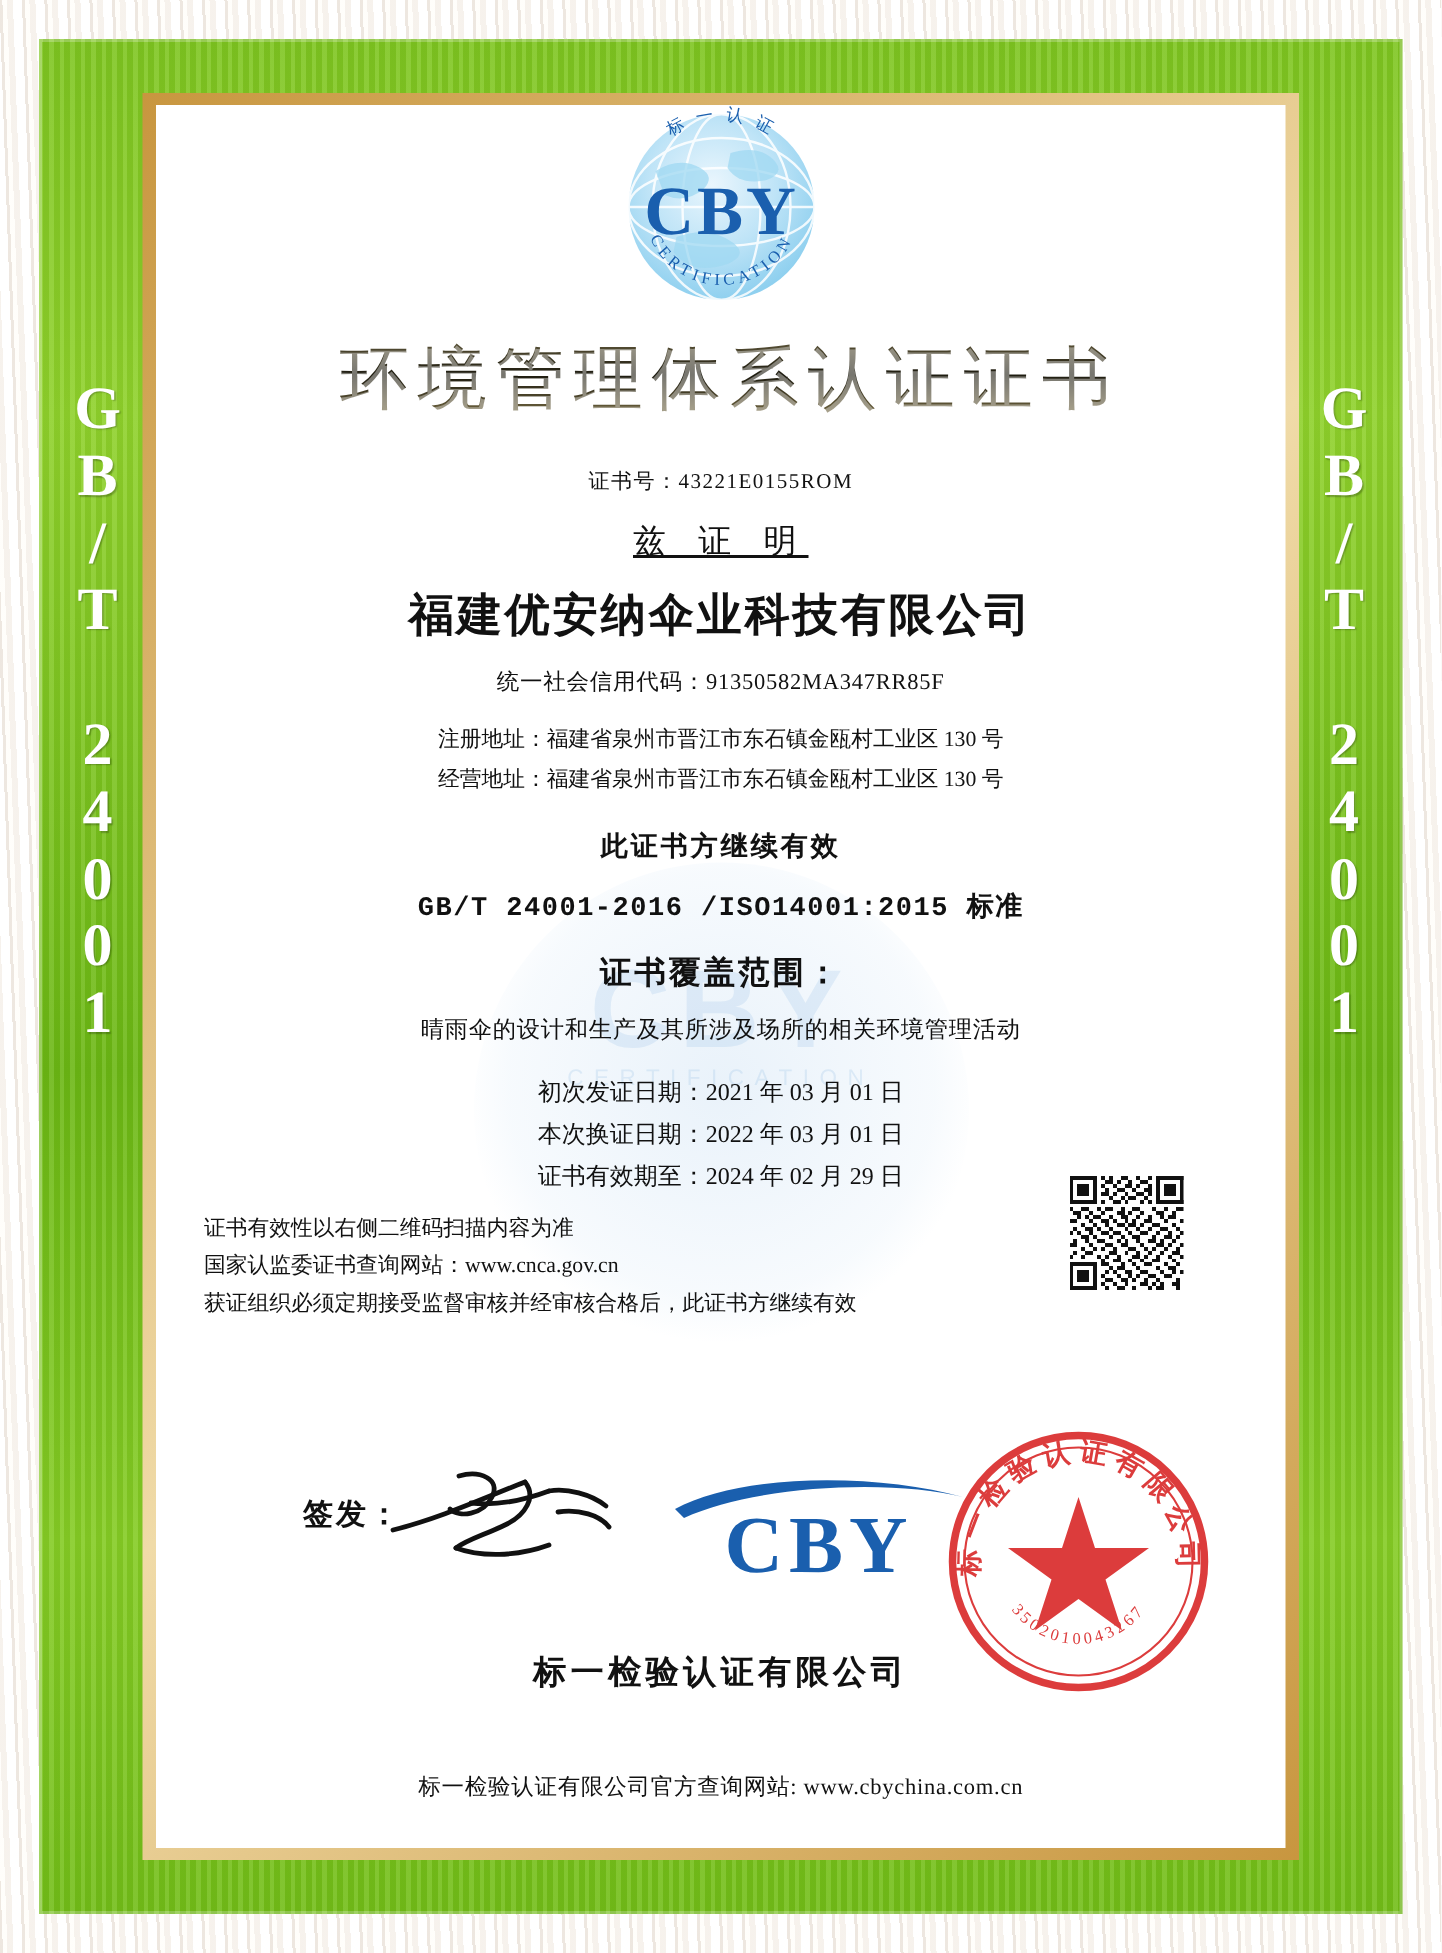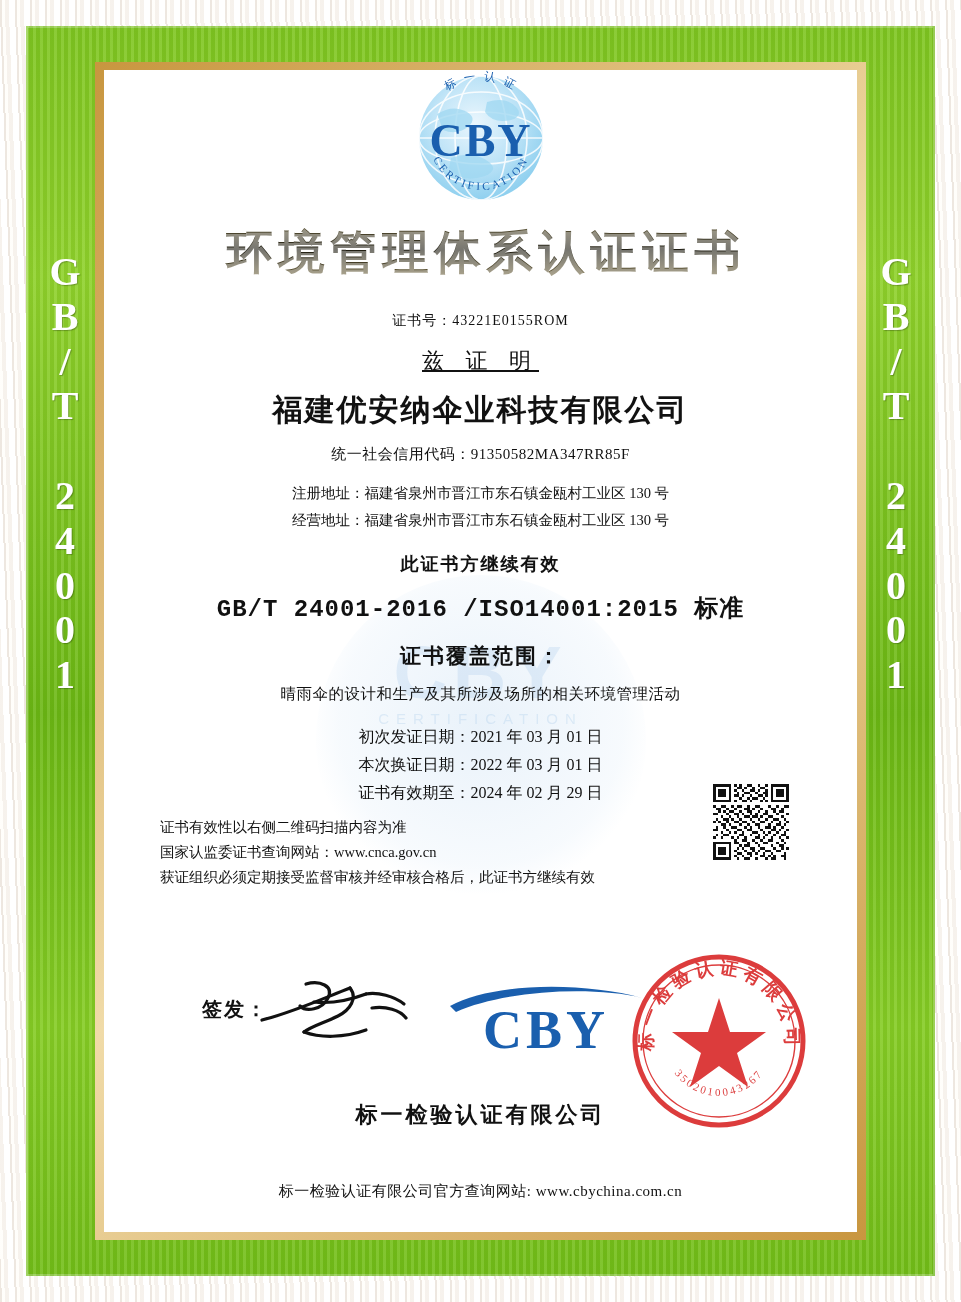--- a/index.html
+++ b/index.html
@@ -137,21 +137,21 @@
     width: 160px;
     height: 160px;
     margin-top: -12px;
   }
   .logo svg { display: block; }
 
   .cert-title {
     margin-top: 4px;
     font-size: 46px;
     letter-spacing: 6px;
-    font-weight: bold;
+    font-weight: normal;
     font-family: "Liberation Serif", serif;
     color: #2d2a17;
     background: linear-gradient(180deg, #6b6242 0%, #1d1b10 45%, #8a7c4f 100%);
     -webkit-background-clip: text;
     background-clip: text;
     color: transparent;
     text-shadow: 0 1px 0 rgba(255,255,255,.4);
     padding-left: 12px;
   }
 
@@ -189,21 +189,21 @@
   }
   .conform {
     margin-top: 18px;
     font-size: 18px;
     font-weight: bold;
     letter-spacing: 2px;
     font-family: "Liberation Serif", serif;
   }
   .standard {
     margin-top: 16px;
-    font-size: 24px;
+    font-size: 18px;
     font-weight: bold;
     letter-spacing: 1px;
     font-family: "Liberation Mono", monospace;
   }
   .scope-label {
     margin-top: 18px;
     font-size: 21px;
     font-weight: bold;
     letter-spacing: 2px;
     font-family: "Liberation Serif", serif;
@@ -218,21 +218,21 @@
   .dates {
     margin-top: 18px;
     font-size: 16px;
     line-height: 1.75;
     font-family: "Liberation Serif", serif;
   }
 
   .notes {
     margin-top: 8px;
     text-align: left;
-    padding-left: 56px;
+    padding-left: 32px;
     font-size: 14.5px;
     line-height: 1.72;
     font-family: "Liberation Serif", serif;
   }
 
   
   .qr {
     position: absolute;
     right: 68px;
     top: 726px;

